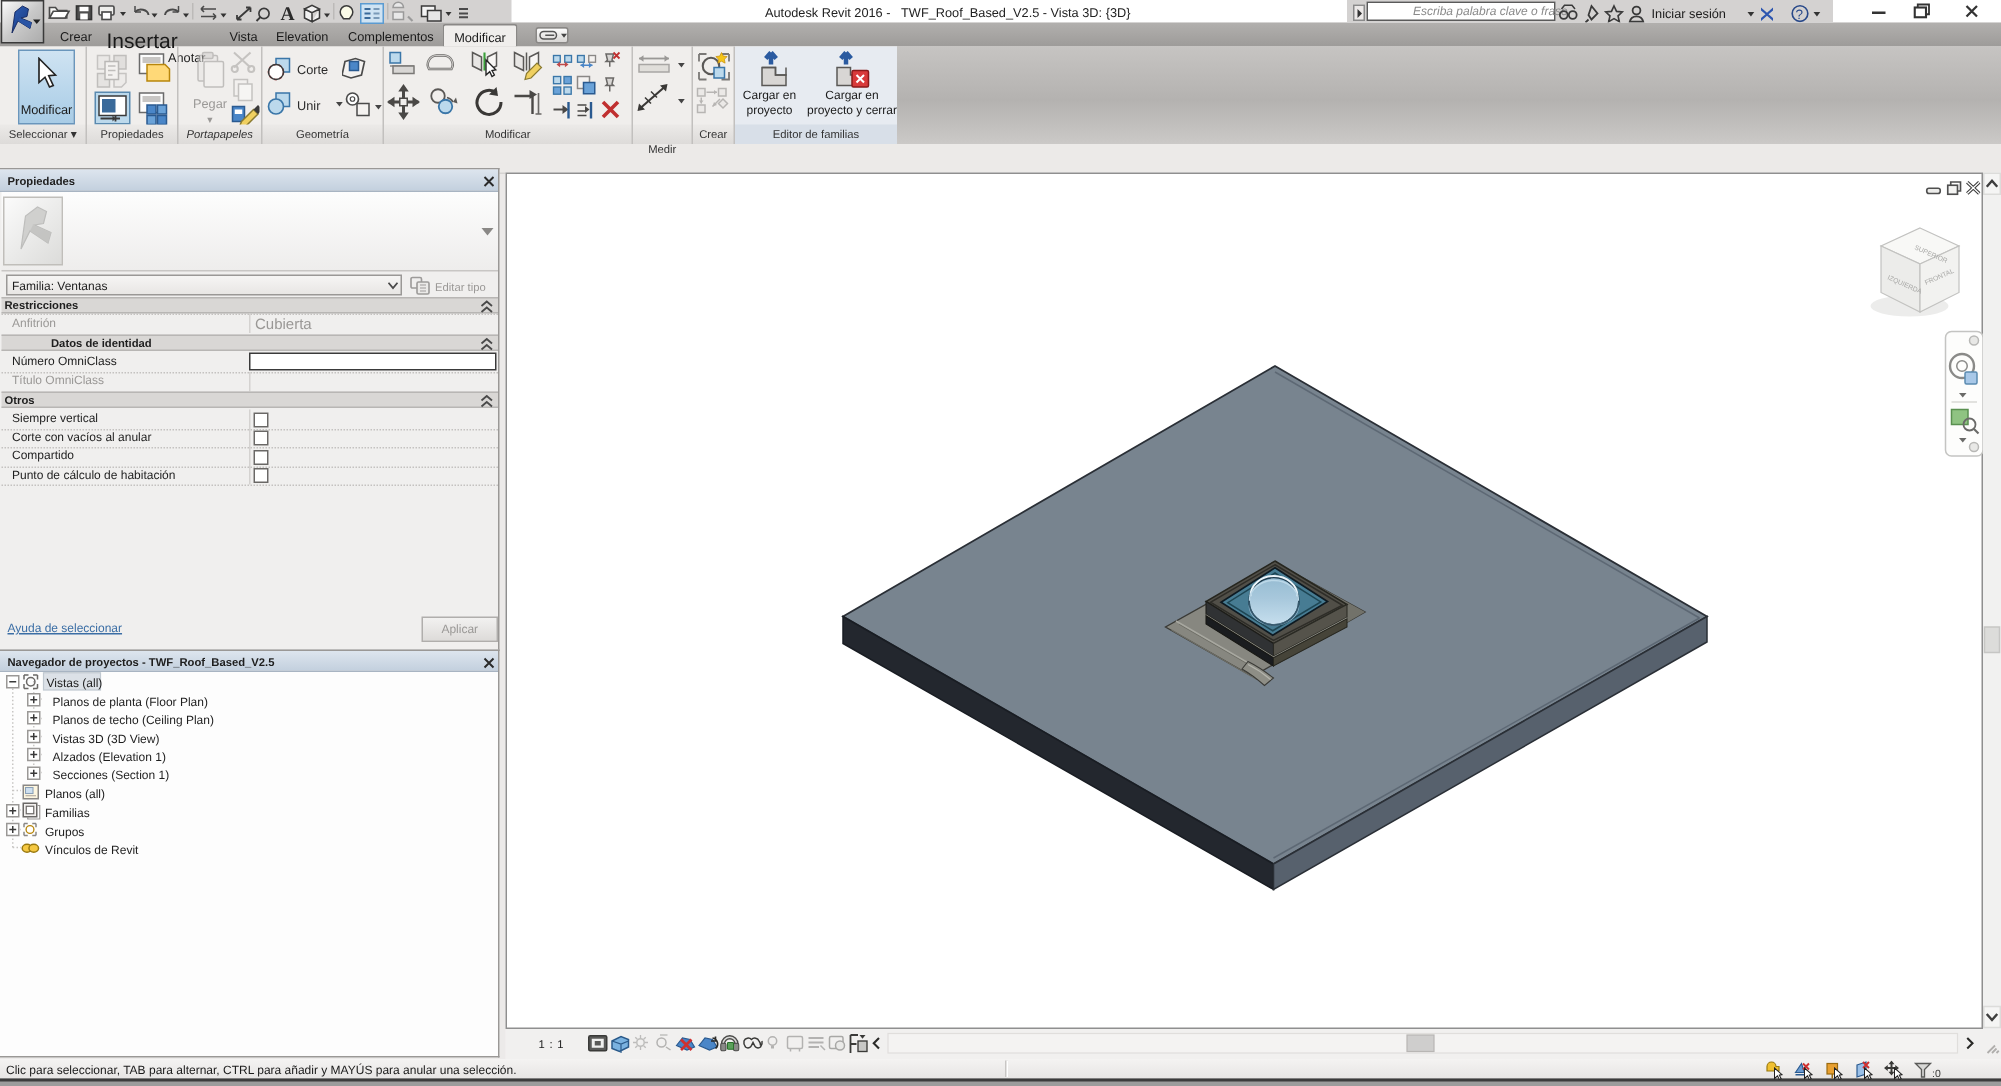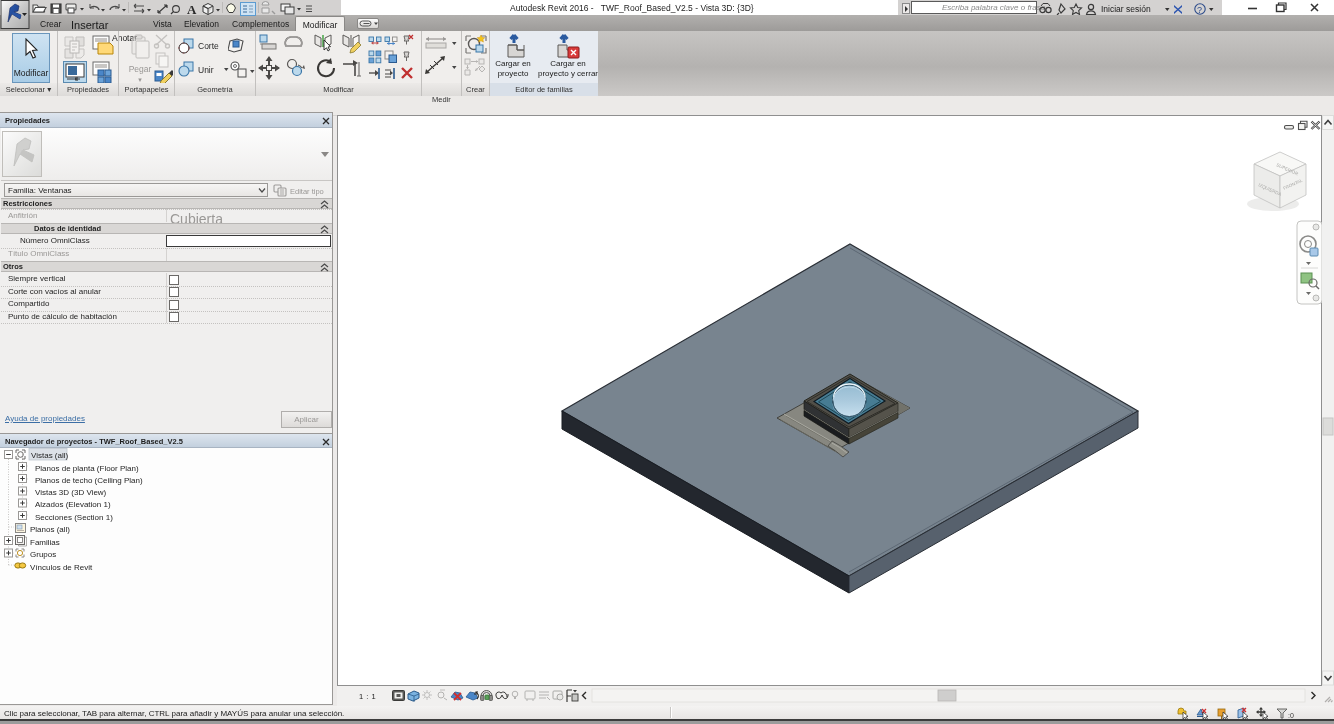--- a/index.html
+++ b/index.html
@@ -138,21 +138,21 @@
 <svg class="abs" style="left:1240px;top:0;" width="94" height="15" viewBox="0 0 94 15">
   <path d="M8 8.5 l9 0" stroke="#333" stroke-width="1.6"></path>
   <g fill="none" stroke="#333" stroke-width="1.4">
     <rect x="36.5" y="5" width="7.5" height="6.5"></rect>
     <path d="M38.5 5 l0 -2 l7.5 0 l0 6.5 l-2 0" stroke-width="1.2"></path>
   </g>
   <path d="M71 4 l7 7 M78 4 l-7 7" stroke="#333" stroke-width="1.5" fill="none"></path>
 </svg>
 
 <div class="abs" style="left:40px;top:18.5px;font-size:8.5px;color:#1a1a1a;">Crear</div>
-<div class="abs" style="left:71px;top:18.5px;font-size:11px;color:#1a1a1a;">Insertar</div>
+<div class="abs" style="left:71px;top:18.5px;font-size:14px;color:#1a1a1a;">Insertar</div>
 <div class="abs" style="left:112px;top:33px;font-size:8.5px;color:#1a1a1a;">Anotar</div>
 <div class="abs" style="left:153px;top:18.5px;font-size:8.5px;color:#1a1a1a;">Vista</div>
 <div class="abs" style="left:184px;top:18.5px;font-size:8.5px;color:#1a1a1a;">Elevation</div>
 <div class="abs" style="left:232px;top:18.5px;font-size:8.5px;color:#1a1a1a;">Complementos</div>
 <div class="abs" style="left:295px;top:16px;width:50px;height:15px;background:#f0eeec;border:1px solid #8a8886;border-bottom:none;box-sizing:border-box;border-radius:2px 2px 0 0;font-size:8.5px;color:#1a1a1a;text-align:center;padding-top:2.5px;">Modificar</div>
 <div class="abs" style="left:357px;top:18px;width:22px;height:11px;background:linear-gradient(#fdfdfd,#d8d6d4);border:1px solid #8a8886;border-radius:2px;box-sizing:border-box;"></div>
 <svg class="abs" style="left:359px;top:20px;" width="24" height="8">
     <rect x="1" y="1" width="11" height="5" rx="2.5" fill="none" stroke="#555" stroke-width="1"></rect>
     <path d="M4.5 3.5 l6 0" stroke="#555" stroke-width="1"></path>
     <path d="M15 2.5 l4 0 l-2 2.6 z" fill="#444"></path>
@@ -165,21 +165,21 @@
 <div class="abs" style="left:57px;top:31px;width:1px;height:65px;background:#c2c0be;"></div>
 <div class="abs" style="left:118px;top:31px;width:1px;height:65px;background:#c2c0be;"></div>
 <div class="abs" style="left:174px;top:31px;width:1px;height:65px;background:#c2c0be;"></div>
 <div class="abs" style="left:255px;top:31px;width:1px;height:65px;background:#c2c0be;"></div>
 <div class="abs" style="left:421px;top:31px;width:1px;height:65px;background:#c2c0be;"></div>
 <div class="abs" style="left:461px;top:31px;width:1px;height:65px;background:#c2c0be;"></div>
 <div class="abs" style="left:489px;top:31px;width:1px;height:65px;background:#c2c0be;"></div>
 
 <div class="abs t10" style="left:0px;top:84.5px;width:57px;text-align:center;color:#333;">Seleccionar <span style="font-size:8px;">▾</span></div>
 <div class="abs t10" style="left:58px;top:84.5px;width:60px;text-align:center;color:#333;">Propiedades</div>
-<div class="abs t10" style="left:119px;top:84.5px;width:55px;text-align:center;color:#333;">Portapapeles</div>
+<div class="abs t10" style="left:119px;top:84.5px;width:55px;text-align:center;color:#333;font-style:italic;">Portapapeles</div>
 <div class="abs t10" style="left:175px;top:84.5px;width:80px;text-align:center;color:#333;">Geometría</div>
 <div class="abs t10" style="left:256px;top:84.5px;width:165px;text-align:center;color:#333;">Modificar</div>
 <div class="abs t10" style="left:422px;top:95px;width:39px;text-align:center;color:#333;">Medir</div>
 <div class="abs t10" style="left:462px;top:84.5px;width:27px;text-align:center;color:#333;">Crear</div>
 <div class="abs" style="left:490px;top:84.5px;width:108px;text-align:center;color:#333;font-size:7.5px;white-space:nowrap;">Editor de familias</div>
 
 <div class="abs" style="left:12px;top:33px;width:38px;height:50px;background:linear-gradient(#cfe3f2,#a8cce6);border:1px solid #6a96bc;box-sizing:border-box;"></div>
 <svg class="abs" style="left:22px;top:38px;" width="18" height="24">
     <path d="M4 1 L4 17 L8 13.5 L11 20 L13.5 19 L10.5 12.5 L15 12 Z" fill="#fff" stroke="#222" stroke-width="1.1"></path>
   </svg>
@@ -426,29 +426,29 @@
   <path d="M7 6 l4 0 M7 8 l4 0 M7 10 l4 0" stroke="#5a5856" stroke-width="0.8"></path>
 </svg>
 <div class="abs" style="left:290px;top:187px;font-size:7.5px;color:#9a9896;">Editar tipo</div>
 
 <div class="abs" style="left:1px;top:198px;width:331px;height:10.5px;background:#d9d7d5;border-top:1px solid #b8b6b4;border-bottom:1px solid #b8b6b4;box-sizing:border-box;"></div>
 <div class="abs" style="left:3px;top:198.5px;font-size:7.5px;font-weight:bold;color:#1e1e1e;">Restricciones</div>
 <svg class="abs" style="left:320px;top:199.5px;" width="9" height="9">
     <path d="M1 4 l3.5 -3 l3.5 3 M1 8 l3.5 -3 l3.5 3" stroke="#4a4a4a" stroke-width="1.2" fill="none"></path>
   </svg>
 <div class="abs" style="left:8px;top:210.5px;font-size:8px;color:#9a9896;">Anfitrión</div>
-<div class="abs" style="left:170px;top:210.5px;font-size:14px;color:#9a9896;">Cubierta</div>
+<div class="abs" style="left:170px;top:210.5px;font-size:10px;color:#9a9896;">Cubierta</div>
 <div class="abs" style="left:1px;top:209px;width:331px;height:0;border-top:1px dotted #c4c2c0;"></div>
 <div class="abs" style="left:166px;top:209px;width:1px;height:13px;background:#d4d2d0;"></div>
 <div class="abs" style="left:1px;top:222.5px;width:331px;height:11px;background:#d9d7d5;border-top:1px solid #b8b6b4;border-bottom:1px solid #b8b6b4;box-sizing:border-box;"></div>
 <div class="abs" style="left:3px;top:223.5px;font-size:7.5px;font-weight:bold;color:#1e1e1e;margin-left:31px;">Datos de identidad</div>
 <svg class="abs" style="left:320px;top:224.5px;" width="9" height="9">
     <path d="M1 4 l3.5 -3 l3.5 3 M1 8 l3.5 -3 l3.5 3" stroke="#4a4a4a" stroke-width="1.2" fill="none"></path>
   </svg>
-<div class="abs" style="left:20px;top:236px;font-size:8px;color:#1e1e1e;">Número OmniClass</div>
+<div class="abs" style="left:8px;top:236px;font-size:8px;color:#1e1e1e;">Número OmniClass</div>
 <div class="abs" style="left:166px;top:234.5px;width:165px;height:12.5px;background:#fff;border:1.5px solid #3a3a3a;box-sizing:border-box;"></div>
 <div class="abs" style="left:8px;top:249px;font-size:8px;color:#9a9896;text-align:right;">Título OmniClass</div>
 <div class="abs" style="left:1px;top:247.5px;width:331px;height:0;border-top:1px dotted #c4c2c0;"></div>
 <div class="abs" style="left:166px;top:247.5px;width:1px;height:13px;background:#d4d2d0;"></div>
 <div class="abs" style="left:1px;top:260.5px;width:331px;height:11px;background:#d9d7d5;border-top:1px solid #b8b6b4;border-bottom:1px solid #b8b6b4;box-sizing:border-box;"></div>
 <div class="abs" style="left:3px;top:261.5px;font-size:7.5px;font-weight:bold;color:#1e1e1e;">Otros</div>
 <svg class="abs" style="left:320px;top:262.5px;" width="9" height="9">
     <path d="M1 4 l3.5 -3 l3.5 3 M1 8 l3.5 -3 l3.5 3" stroke="#4a4a4a" stroke-width="1.2" fill="none"></path>
   </svg>
 <div class="abs" style="left:8px;top:274px;font-size:8px;color:#1e1e1e;">Siempre vertical</div>
@@ -458,21 +458,21 @@
 <div class="abs" style="left:8px;top:286.5px;font-size:8px;color:#1e1e1e;">Corte con vacíos al anular</div>
 <div class="abs" style="left:169px;top:287px;width:10px;height:10px;background:#fff;border:1px solid #6a6866;box-sizing:border-box;"></div>
 <div class="abs" style="left:1px;top:298px;width:331px;height:0;border-top:1px dotted #c4c2c0;"></div>
 <div class="abs" style="left:8px;top:299px;font-size:8px;color:#1e1e1e;">Compartido</div>
 <div class="abs" style="left:169px;top:299.5px;width:10px;height:10px;background:#fff;border:1px solid #6a6866;box-sizing:border-box;"></div>
 <div class="abs" style="left:1px;top:310.5px;width:331px;height:0;border-top:1px dotted #c4c2c0;"></div>
 <div class="abs" style="left:8px;top:311.5px;font-size:8px;color:#1e1e1e;">Punto de cálculo de habitación</div>
 <div class="abs" style="left:169px;top:312px;width:10px;height:10px;background:#fff;border:1px solid #6a6866;box-sizing:border-box;"></div>
 <div class="abs" style="left:1px;top:323px;width:331px;height:0;border-top:1px dotted #c4c2c0;"></div>
 
-<div class="abs" style="left:5px;top:414px;font-size:8px;color:#3b6ea5;text-decoration:underline;">Ayuda de propiedades</div>
+<div class="abs" style="left:5px;top:414px;font-size:8px;color:#3b6ea5;text-decoration:underline;">Ayuda de seleccionar</div>
 <div class="abs" style="left:281px;top:411px;width:51px;height:17px;background:linear-gradient(#f2f1f0,#dddbd9);border:1px solid #b0aeac;box-sizing:border-box;font-size:8px;color:#9a9896;text-align:center;padding-top:3px;">Aplicar</div>
 
 <div class="abs" style="left:0;top:433px;width:333px;height:272px;background:#fdfdfd;border:1px solid #9a9896;border-left:none;box-sizing:border-box;"></div>
 <div class="abs" style="left:0;top:434px;width:332px;height:14px;background:linear-gradient(#dde5ee,#c3d0de);border-bottom:1px solid #a8b4c2;box-sizing:border-box;"></div>
 <div class="abs" style="left:5px;top:437px;font-size:7.5px;font-weight:bold;color:#1e1e1e;">Navegador de proyectos - TWF_Roof_Based_V2.5</div>
 <svg class="abs" style="left:322px;top:437.5px;" width="8" height="8">
     <path d="M1 1 l6 6 M7 1 L1 7" stroke="#2a2a2a" stroke-width="1.3"></path>
   </svg>
 
 <svg class="abs" style="left:0;top:448px;" width="333px" height="125" viewBox="0 0 333 125">

